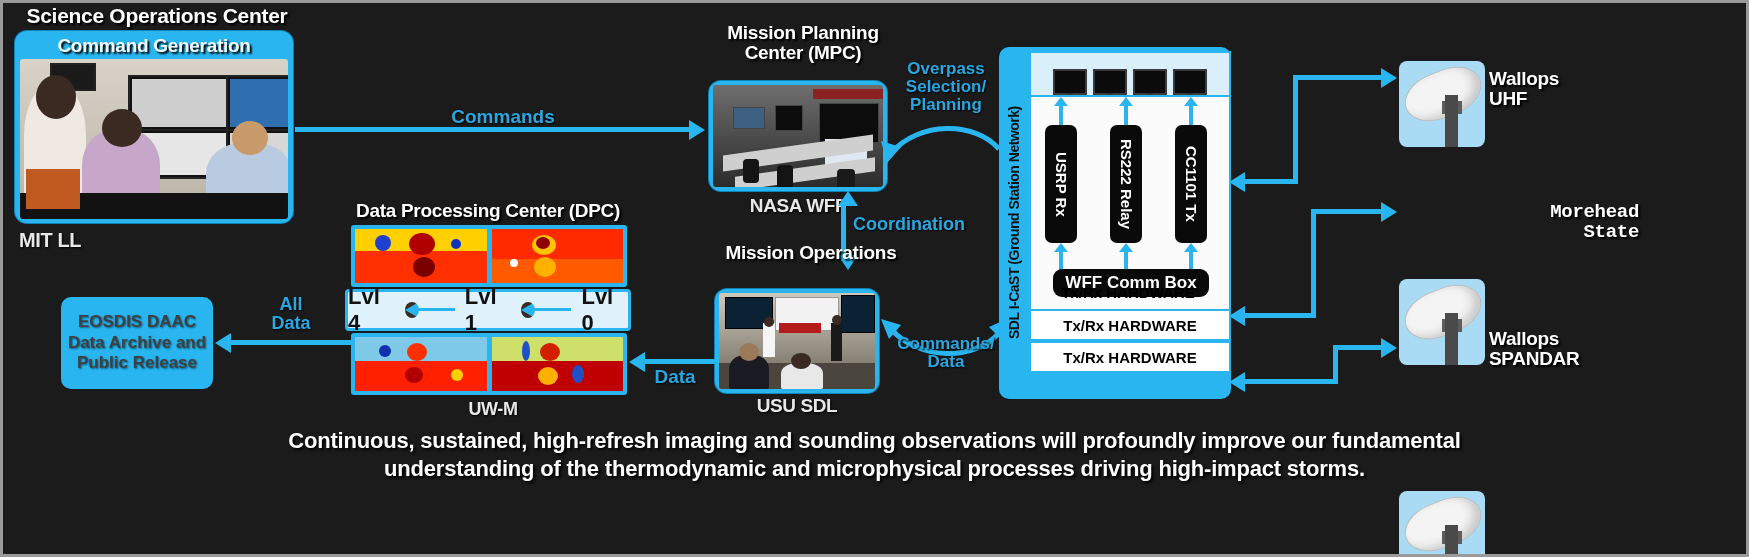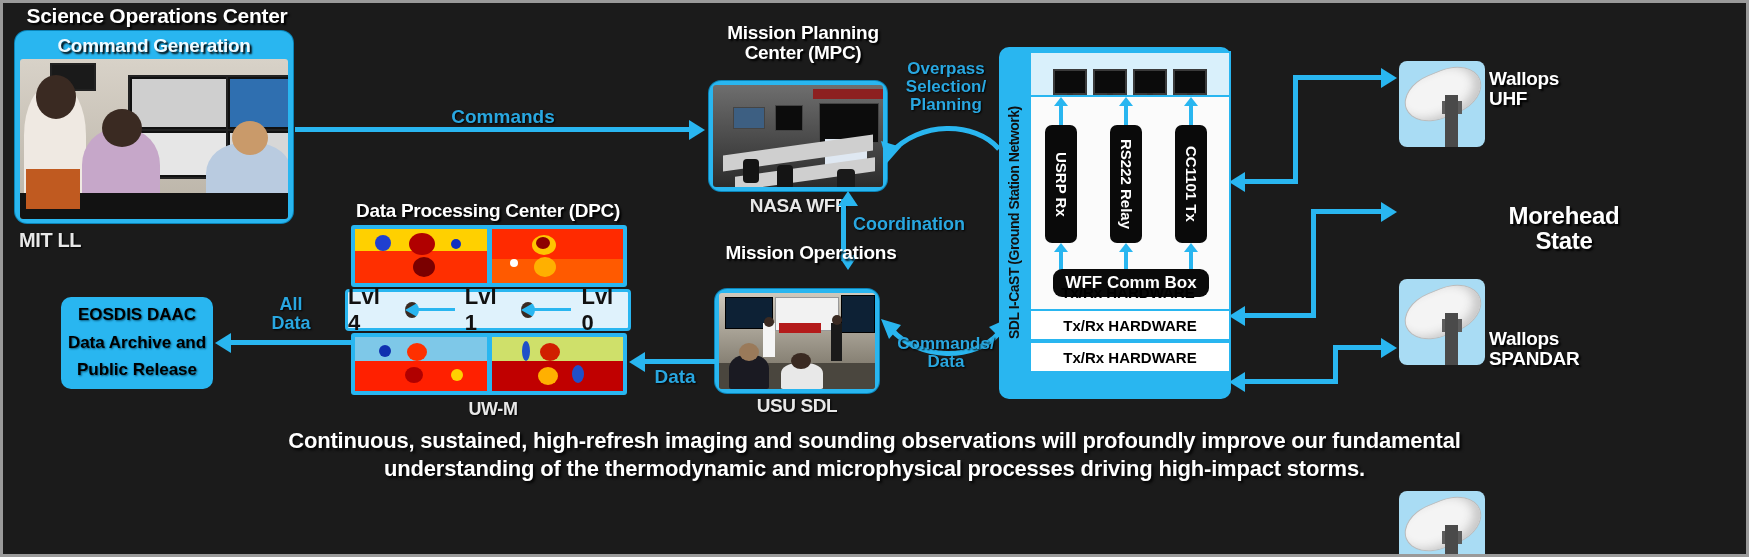--- a/index.html
+++ b/index.html
@@ -55,23 +55,23 @@
     display:flex;align-items:center;justify-content:center;gap:10px;
     color:#111;font-weight:bold;
   }
   .lvl-arrow{position:relative;width:54px;height:16px;display:inline-block;}
   .lvl-arrow .shaft{position:absolute;left:12px;right:0;top:6px;height:3px;background:#29b6f0;}
   .lvl-arrow .head{position:absolute;left:0;top:0;width:0;height:0;
     border-top:8px solid transparent;border-bottom:8px solid transparent;border-right:14px solid #29b6f0;}
 
   
   .eosdis{
-    background:#29b6f0;border-radius:10px;color:#000000;font-weight:bold;
+    background:#29b6f0;border-radius:10px;color:#404040;font-weight:bold;
     display:flex;flex-direction:column;align-items:center;justify-content:center;
-    text-align:center;line-height:1.2;text-shadow:1px 1px 2px #0a5c80;gap:7px;
+    text-align:center;line-height:1.2;text-shadow:1px 1px 2px #0a5c80;
   }
 
   
   .gs-outer{background:#29b6f0;border-radius:10px;padding:4px;}
   .gs-side{
     position:absolute;color:#111;font-weight:bold;
     writing-mode:vertical-rl;transform:rotate(180deg);
     display:flex;align-items:center;justify-content:center;letter-spacing:-0.5px;
   }
   .gs-white{background:#fbfbfb;border:2px solid #29b6f0;position:absolute;}
@@ -334,21 +334,21 @@
   <div class="abs cap" style="left:1486px;top:66px;width:150px;font-size:19px;text-align:left;">
     <div>Wallops</div>
     <div>UHF</div>
   </div>
 
   <div class="abs ant-box" style="left:1396px;top:190px;width:86px;height:86px;">
     <div class="dish"></div>
     <div class="mast2"></div>
     <div class="mast"></div>
   </div>
-  <div class="abs cap" style="left:1486px;top:200px;width:150px;font-size:24px;text-align:center;">
+  <div class="abs cap" style="left:1486px;top:200px;width:150px;font-size:19px;text-align:right;font-family:Liberation Mono, monospace;">
     <div>Morehead</div>
     <div>State</div>
   </div>
 
   <div class="abs ant-box" style="left:1396px;top:316px;width:86px;height:86px;">
     <div class="dish"></div>
     <div class="mast2"></div>
     <div class="mast"></div>
   </div>
   <div class="abs cap" style="left:1486px;top:326px;width:180px;font-size:19px;text-align:left;">

